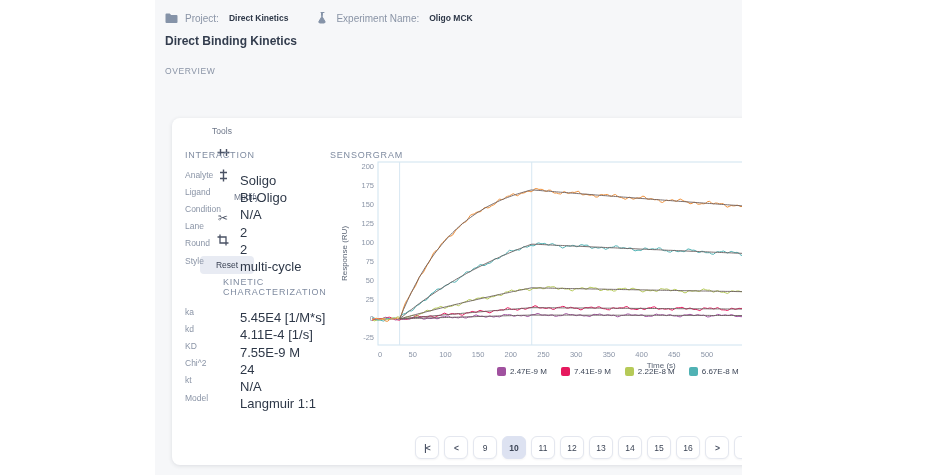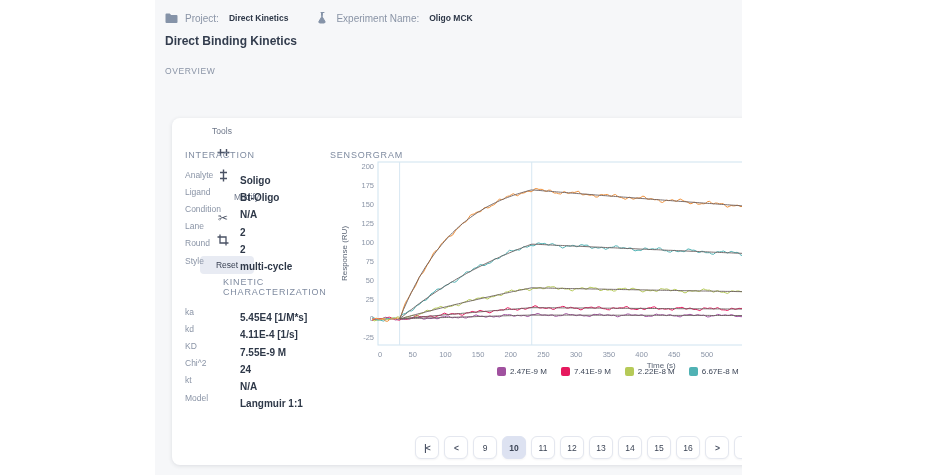--- a/index.html
+++ b/index.html
@@ -25,21 +25,21 @@
   .tb-icon svg { display:block; }
   .scissors { font-size:12px; line-height:1; color:#4a5264; }
   .reset-btn { margin-left:8px; background:#e8ebf3; border:none; border-radius:4px; font-size:8.5px; color:#3a4254; padding:4px 16px; cursor:pointer; font-family:inherit; }
 
   
   .sec-heading { font-size:9px; letter-spacing:.8px; color:#7f8ba0; }
   .info { position:absolute; left:13px; top:32px; width:150px; }
   .info-rows { margin-top:6px; }
   .info-row { display:flex; height:17.2px; align-items:center; }
   .info-row .lbl { width:55px; font-size:8.5px; color:#8a94a6; }
-  .info-row .val { font-size:10px; color:#2e3848; font-weight:700;margin-top:12px; }
+  .info-row .val { font-size:13px; color:#2e3848; font-weight:400;margin-top:12px; }
   .kin-heading { margin-top:8px;padding-left:38px; }
 
   
   .chart-head { position:absolute; left:158px; top:32px; }
   .chart-wrap { position:absolute; left:165px; top:40px; width:475px; height:235px; }
   .legend { position:absolute; left:325px; top:249px; display:flex; gap:14px; white-space:nowrap; }
   .legend-item { display:flex; align-items:center; gap:4px; cursor:pointer; }
   .legend-swatch { width:9px; height:9px; border-radius:2px; }
   .legend-label { font-size:8px; color:#3c4556; }
 

